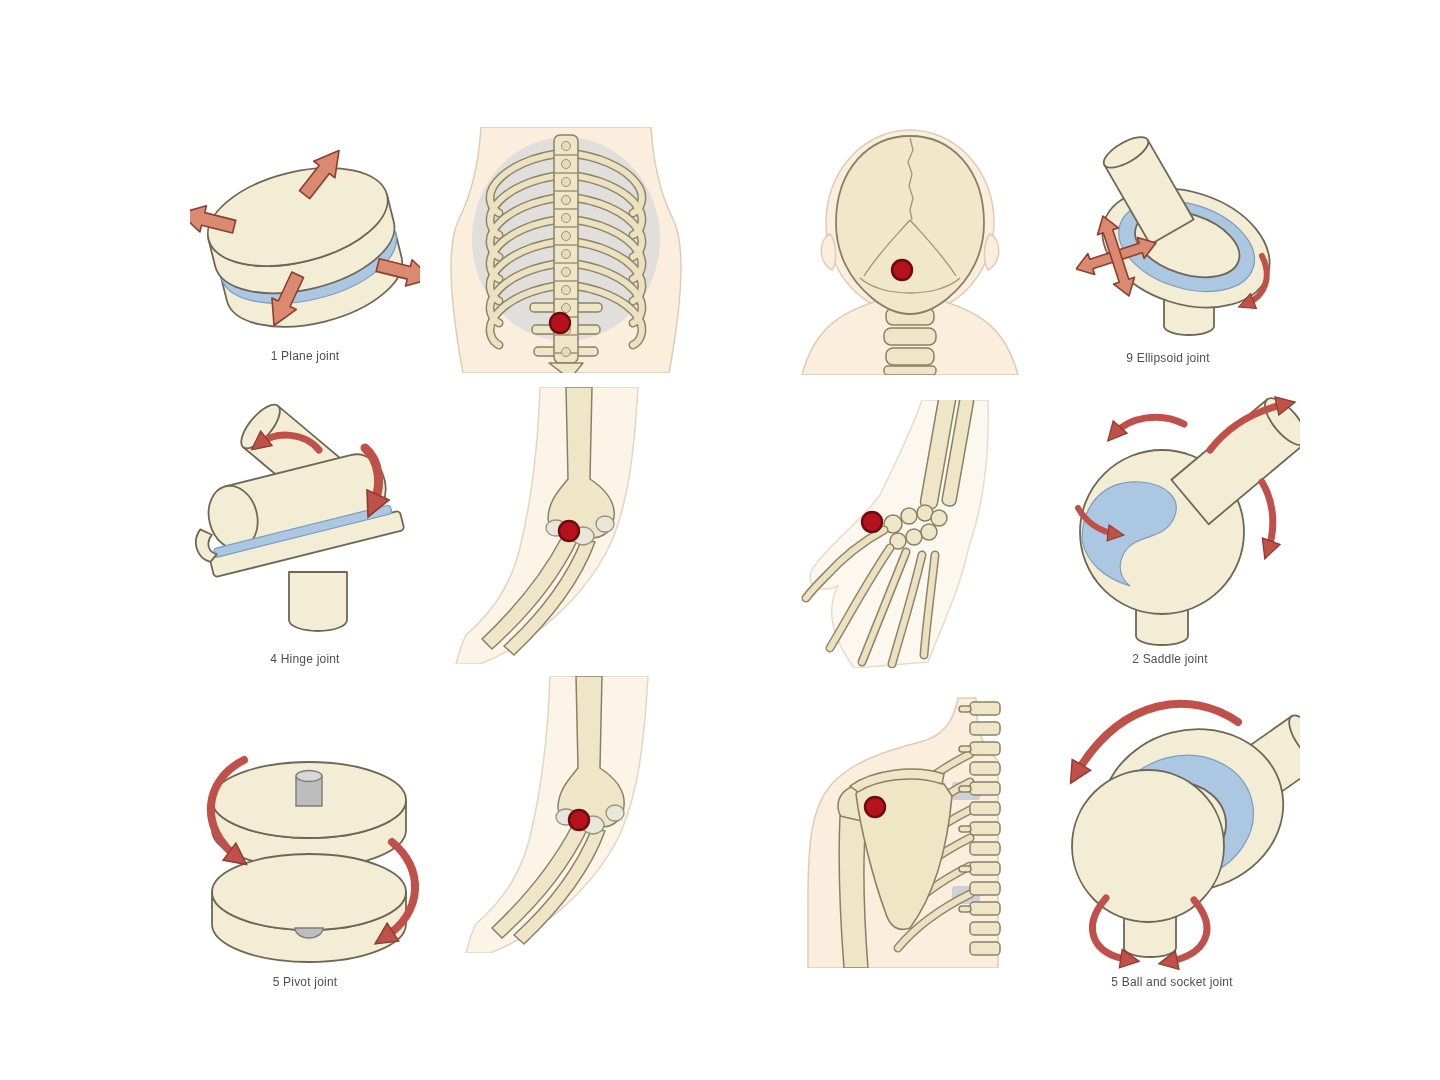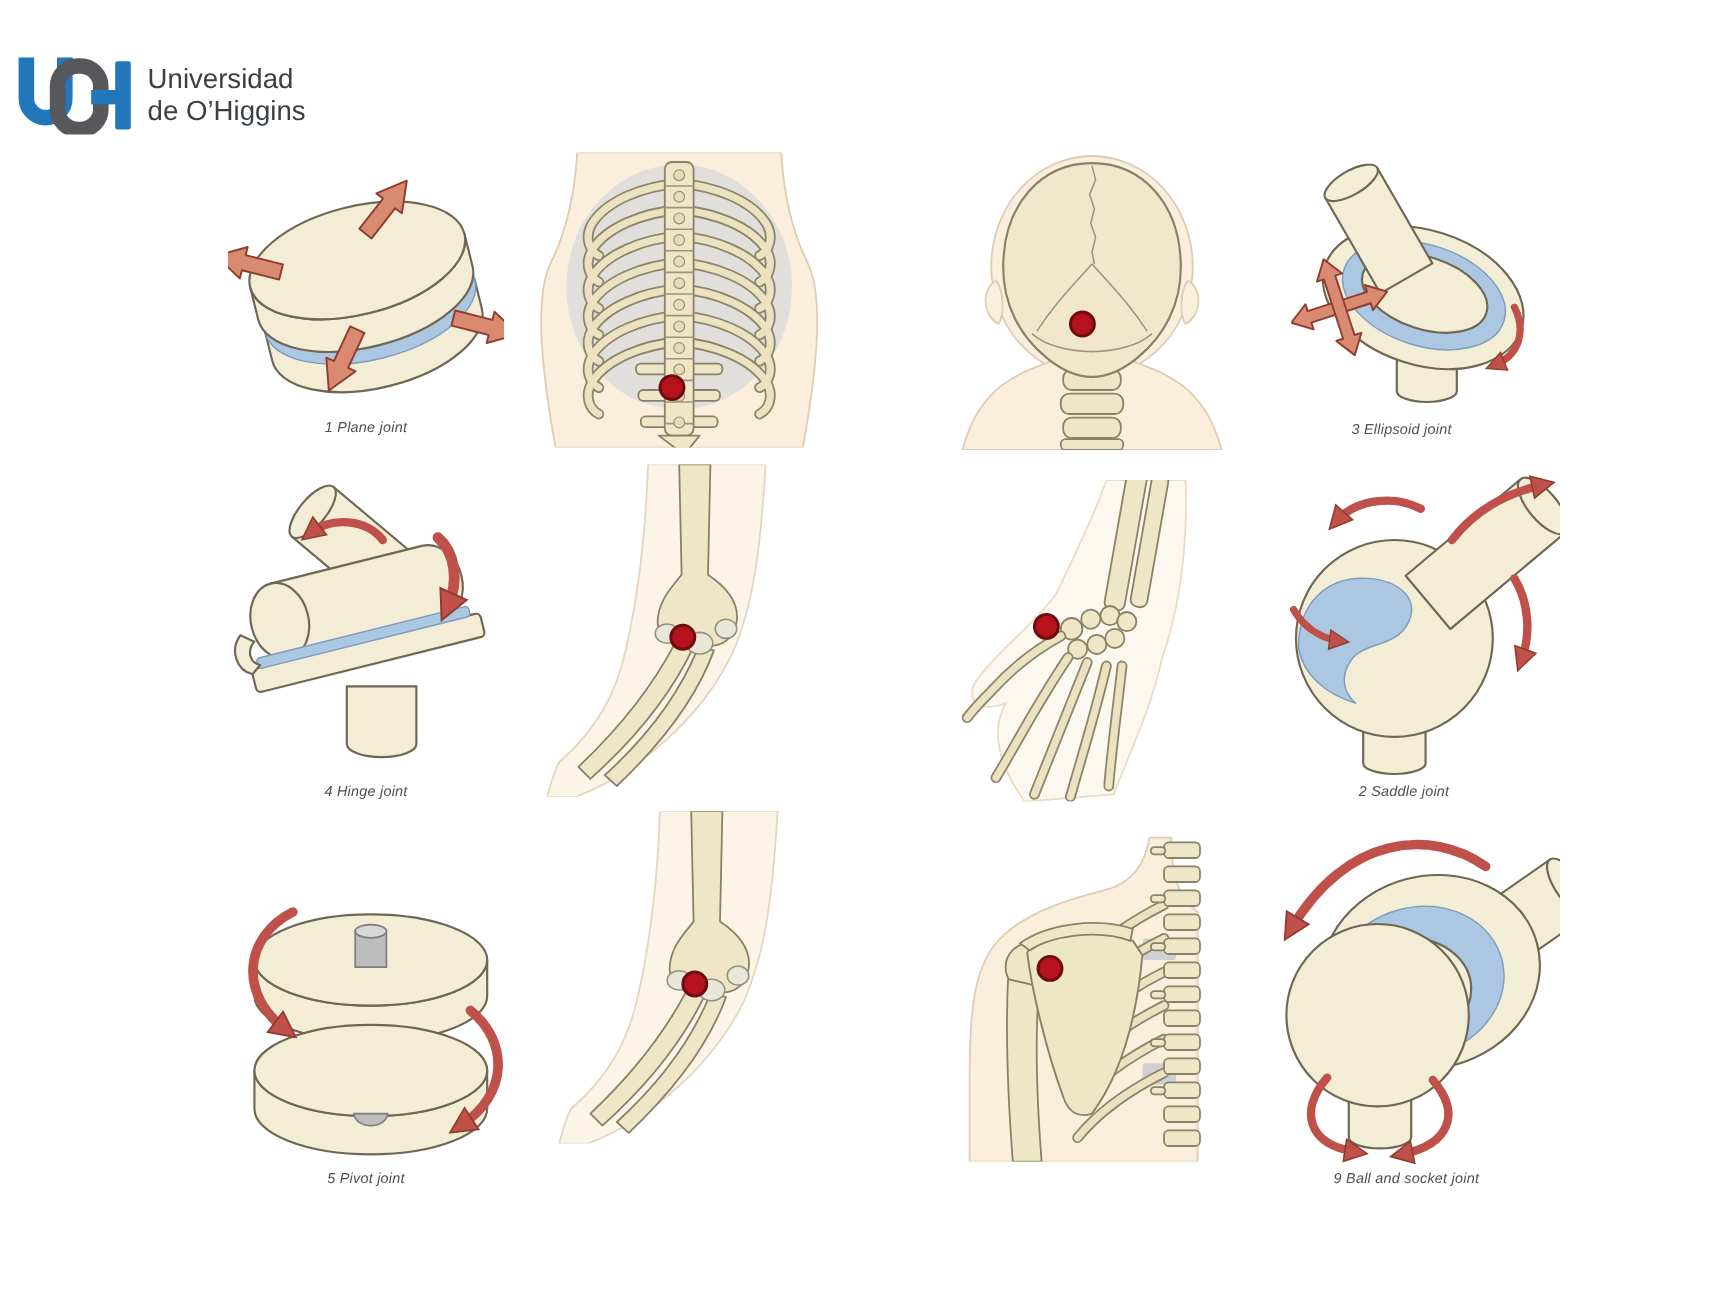--- a/index.html
+++ b/index.html
@@ -1,20 +1,20 @@
 <!DOCTYPE html>
 <html><head>
 <meta charset="utf-8">
 <style>
   html,body{margin:0;padding:0;background:#fff;}
   .slide{position:relative;width:1440px;height:1080px;background:#ffffff;overflow:hidden;
          font-family:"Liberation Sans",sans-serif;}
   .fig{position:absolute;}
   .fig svg{display:block;}
-  .joint-label{position:absolute;font-size:12px;color:#4f4f4f;text-align:center;letter-spacing:.2px;font-style:italic;}
+  .joint-label{position:absolute;font-size:12px;color:#4f4f4f;text-align:center;letter-spacing:.2px;}
   .logo{position:absolute;left:10px;top:46px;display:flex;align-items:center;gap:13px;}
   .logo-name{font-size:23px;line-height:27px;color:#3a4045;font-weight:400;}
   
   .bone{fill:#f4edd5;stroke:#6f6755;stroke-width:1.8;stroke-linejoin:round;}
   .boneline{fill:#efe6c8;stroke:#8a8165;stroke-width:1.5;stroke-linejoin:round;}
   .cart{fill:#abc7e2;stroke:#7d9cbd;stroke-width:1.2;}
   .skin{fill:#fbeedd;stroke:#ddcdb6;stroke-width:1.5;}
   .skin2{fill:#fdf4e8;stroke:#e3d5c2;stroke-width:1.5;}
   .arrow{fill:#d98a70;stroke:#8e3d2f;stroke-width:1.6;stroke-linejoin:round;}
   .arc{fill:none;stroke:#c0504a;stroke-width:7;stroke-linecap:round;}
@@ -35,32 +35,20 @@
   <svg width="0" height="0" style="position:absolute" aria-hidden="true">
     <defs>
       <marker id="mh" viewBox="0 0 12 12" refX="6" refY="6" markerWidth="3.2" markerHeight="3.2" orient="auto-start-reverse">
         <path d="M1,1 L11,6 L1,11 Z" fill="#c0504a" stroke="#8e3d2f" stroke-width="0.7"></path>
       </marker>
       <path id="sarr" d="M0,-6.5 L32,-6.5 L32,-13.5 L56,0 L32,13.5 L32,6.5 L0,6.5 Z"></path>
       <path id="darr" d="M-42,0 L-26,-11 L-26,-5 L26,-5 L26,-11 L42,0 L26,11 L26,5 L-26,5 L-26,11 Z"></path>
     </defs>
   </svg>
 
-  <div class="logo">
-    <svg width="100" height="66" viewBox="0 0 100 66">
-      <path d="M12,2 V36 a16,16 0 0 0 32,0 V2" fill="none" stroke="#2176bc" stroke-width="13"></path>
-      <rect x="38" y="9" width="36" height="53" rx="17" fill="none" stroke="#57585b" stroke-width="13"></rect>
-      <rect x="66" y="29" width="26" height="12" fill="#2176bc"></rect>
-      <rect x="86" y="5" width="13" height="57" rx="2" fill="#2176bc"></rect>
-    </svg>
-    <div class="logo-name">
-      <div>Universidad</div>
-      <div>de O’Higgins</div>
-    </div>
-  </div>
 
   <div class="fig" style="left:190px;top:142px">
     <svg width="230" height="208" viewBox="0 0 230 208">
       <g transform="rotate(-14 115 100)">
         <path class="bone" d="M25,112 v26 a90,44 0 0 0 180,0 v-26 a90,44 0 0 1 -180,0 z"></path>
         <path class="cart" d="M25,100 v14 a90,44 0 0 0 180,0 v-14 a90,44 0 0 1 -180,0 z"></path>
         <path class="bone" d="M22,74 v28 a92,45 0 0 0 184,0 v-28 a92,45 0 0 1 -184,0 z"></path>
         <ellipse class="bone" cx="114" cy="74" rx="92" ry="45"></ellipse>
         <g class="arrow">
           <use href="#sarr" transform="translate(126,54) rotate(-38)"></use>
@@ -351,17 +339,17 @@
       <circle class="bone" cx="106" cy="158" r="76"></circle>
       <path class="arc" style="stroke-width:8" marker-end="url(#mh)" d="M196,34 C150,2 80,8 34,86"></path>
       <path class="arc" marker-end="url(#mh)" d="M64,210 C40,238 48,266 88,272"></path>
       <path class="arc" marker-end="url(#mh)" d="M152,212 C176,240 166,266 126,274"></path>
     </svg>
   </div>
 
   <div class="joint-label" style="left:190px;top:349px;width:230px">1 Plane joint</div>
   <div class="joint-label" style="left:190px;top:652px;width:230px">4 Hinge joint</div>
   <div class="joint-label" style="left:190px;top:975px;width:230px">5 Pivot joint</div>
-  <div class="joint-label" style="left:1058px;top:351px;width:220px">3 Ellipsoid joint</div>
+  <div class="joint-label" style="left:1058px;top:351px;width:220px">9 Ellipsoid joint</div>
   <div class="joint-label" style="left:1060px;top:652px;width:220px">2 Saddle joint</div>
-  <div class="joint-label" style="left:1052px;top:975px;width:240px">9 Ball and socket joint</div>
+  <div class="joint-label" style="left:1052px;top:975px;width:240px">5 Ball and socket joint</div>
 
 </div>
 
 </body></html>

